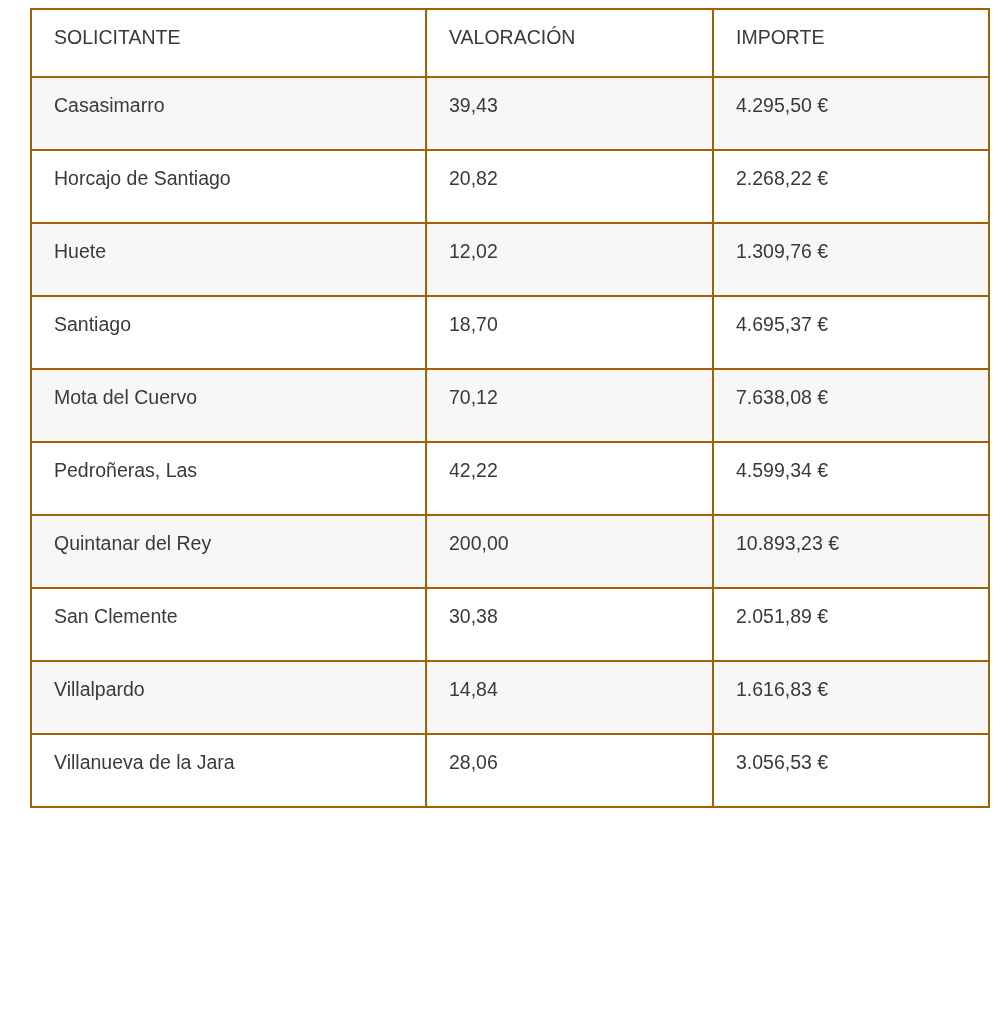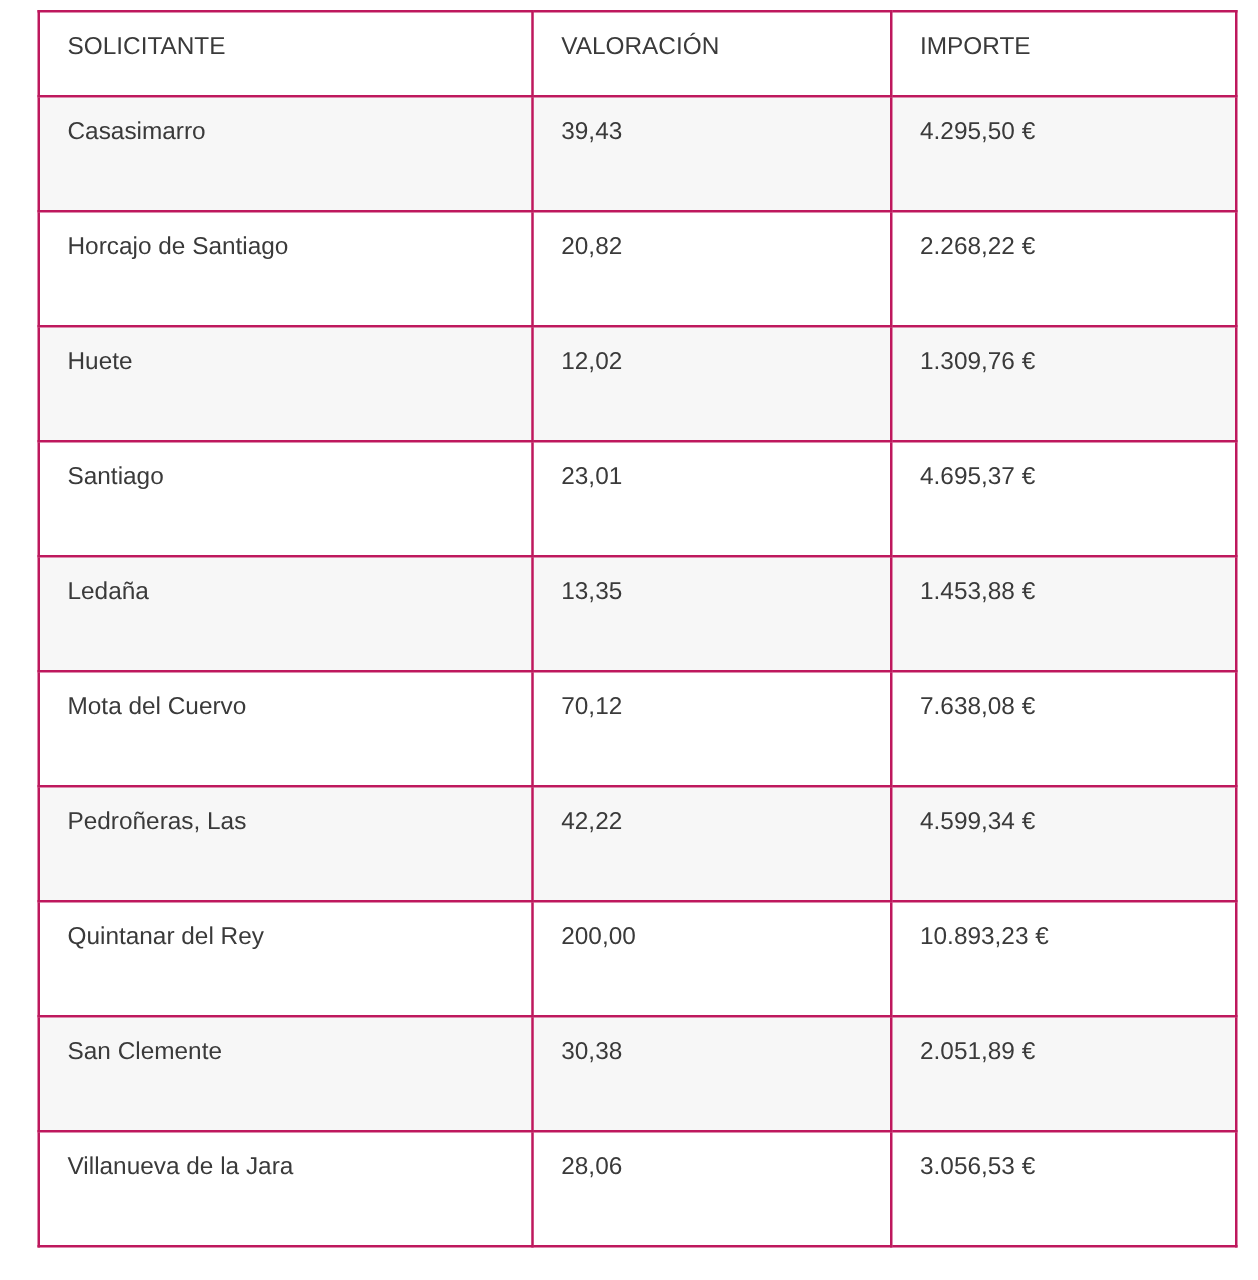--- a/index.html
+++ b/index.html
@@ -18,37 +18,37 @@
   table.grant-table {
     border-collapse: collapse;
     table-layout: fixed;
     width: 958px;
   }
   table.grant-table col.c1 { width: 395px; }
   table.grant-table col.c2 { width: 287px; }
   table.grant-table col.c3 { width: 276px; }
   table.grant-table th,
   table.grant-table td {
-    border: 2px solid #be185d;
+    border: 2px solid #a16207;
     vertical-align: top;
     text-align: left;
     font-size: 19.5px;
     font-weight: 400;
     color: #3a3a3a;
     padding: 16px 8px 0 22px;
     box-sizing: border-box;
     overflow: hidden;
     white-space: nowrap;
   }
   table.grant-table thead tr {
     height: 68px;
     background: #ffffff;
   }
   table.grant-table tbody tr {
-    height: 92px;
+    height: 73px;
     background: #ffffff;
   }
   table.grant-table tbody tr:nth-child(odd) {
     background: #f7f7f7;
   }
 </style>
 </head>
 <body>
 
 <div class="page">
@@ -76,27 +76,22 @@
           <td>20,82</td>
           <td>2.268,22 €</td>
         </tr>
         <tr>
           <td>Huete</td>
           <td>12,02</td>
           <td>1.309,76 €</td>
         </tr>
         <tr>
           <td>Santiago</td>
-          <td>23,01</td>
+          <td>18,70</td>
           <td>4.695,37 €</td>
-        </tr>
-        <tr>
-          <td>Ledaña</td>
-          <td>13,35</td>
-          <td>1.453,88 €</td>
         </tr>
         <tr>
           <td>Mota del Cuervo</td>
           <td>70,12</td>
           <td>7.638,08 €</td>
         </tr>
         <tr>
           <td>Pedroñeras, Las</td>
           <td>42,22</td>
           <td>4.599,34 €</td>
@@ -105,19 +100,24 @@
           <td>Quintanar del Rey</td>
           <td>200,00</td>
           <td>10.893,23 €</td>
         </tr>
         <tr>
           <td>San Clemente</td>
           <td>30,38</td>
           <td>2.051,89 €</td>
         </tr>
         <tr>
+          <td>Villalpardo</td>
+          <td>14,84</td>
+          <td>1.616,83 €</td>
+        </tr>
+        <tr>
           <td>Villanueva de la Jara</td>
           <td>28,06</td>
           <td>3.056,53 €</td>
         </tr>
       </tbody>
   </table>
 </div>
 
 </body></html>

